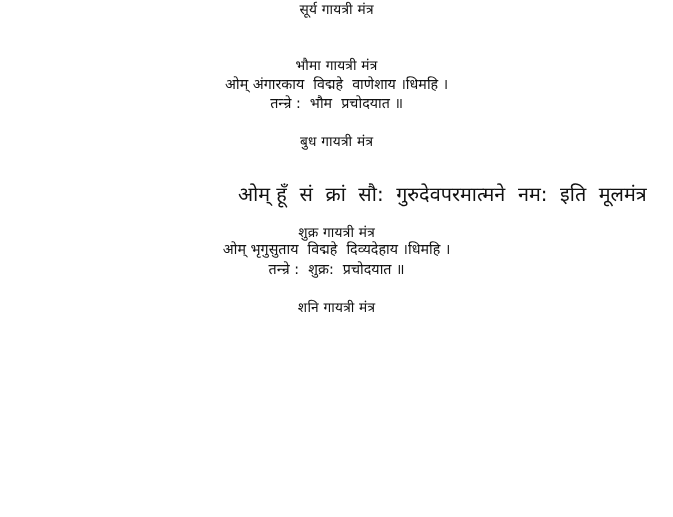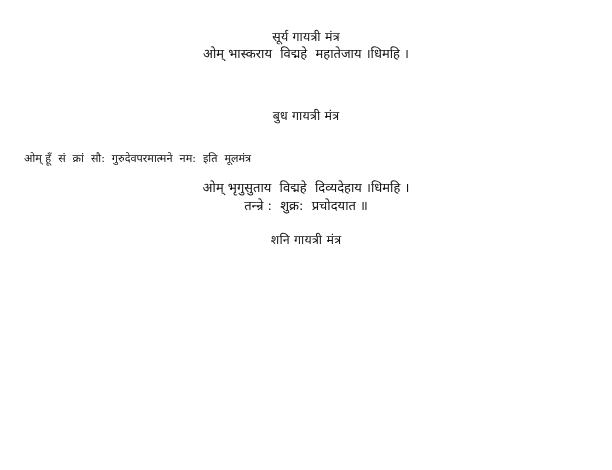--- a/index.html
+++ b/index.html
@@ -11,21 +11,21 @@
     height: 470px;
     background: #ffffff;
     font-family: "DejaVu Sans", sans-serif;
     color: #111111;
     overflow: hidden;
   }
   .page {
     width: 612px;
     height: 362px;
     box-sizing: border-box;
-    padding: 28px 24px 0 24px;
+    padding: 0 24px 0 24px;
     position: relative;
   }
   .block {
     margin: 0 0 6px 0;
   }
   .line {
     text-align: center;
     line-height: 1.38;
     white-space: pre;
   }
@@ -36,61 +36,66 @@
   .verse {
     font-size: 13px;
   }
   .verse-small {
     font-size: 12.5px;
   }
   .spacer-lg { height: 16px; }
   .spacer-md { height: 10px; }
   .spacer-sm { height: 6px; }
   .standalone {
-    font-size: 11px;
-    text-align: left;
+    font-size: 18px;
+    text-align: right;
     margin: 10px 0 14px 0;
     white-space: pre;
   }
   .clip-last {
     overflow: hidden;
   }
 </style>
 </head>
 <body>
 
 <div class="page">
 
   <div class="block">
     <div class="line heading">सूर्य गायत्री मंत्र</div>
-    <div class="line verse">ओम् भास्कराय  विद्महे  महातेजाय ।धिमहि ।</div>
   </div>
 
   <div class="spacer-lg"></div>
 
   <div class="block">
   </div>
 
   <div class="spacer-sm"></div>
 
+  <div class="block">
+    <div class="line heading">भौमा गायत्री मंत्र</div>
+    <div class="line verse">ओम् अंगारकाय  विद्महे  वाणेशाय ।धिमहि ।</div>
+    <div class="line verse">तन्न्रे :  भौम  प्रचोदयात ॥</div>
+  </div>
 
   <div class="spacer-md"></div>
 
   <div class="block">
     <div class="line heading">बुध गायत्री मंत्र</div>
   </div>
 
   <div class="spacer-md"></div>
 
   <div class="block">
   </div>
 
   <div class="standalone">ओम् हूँ  सं  क्रां  सौ:  गुरुदेवपरमात्मने  नम:  इति  मूलमंत्र</div>
 
   <div class="block">
+    <div class="line heading">शुक्र गायत्री मंत्र</div>
     <div class="line verse">ओम् भृगुसुताय  विद्महे  दिव्यदेहाय ।धिमहि ।</div>
     <div class="line verse">तन्न्रे :  शुक्र:  प्रचोदयात ॥</div>
   </div>
 
   <div class="spacer-md"></div>
 
   <div class="block clip-last">
     <div class="line heading">शनि गायत्री मंत्र</div>
 
   </div>

